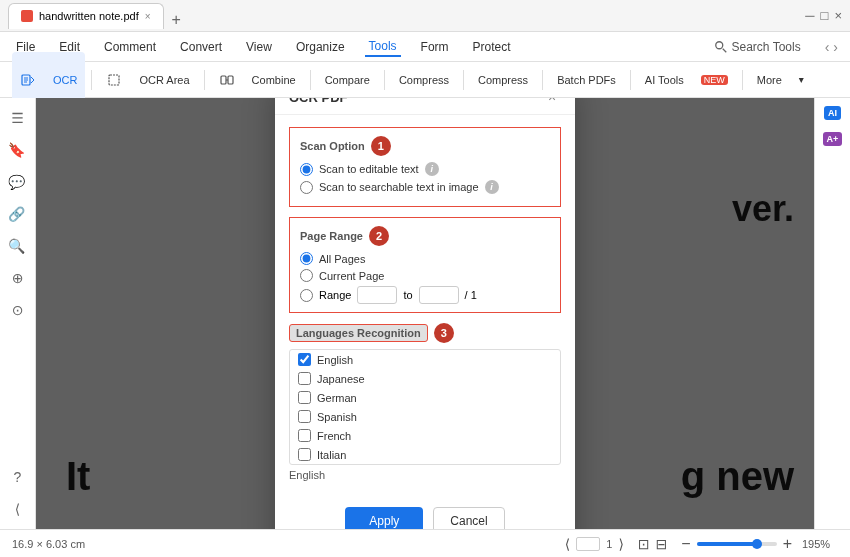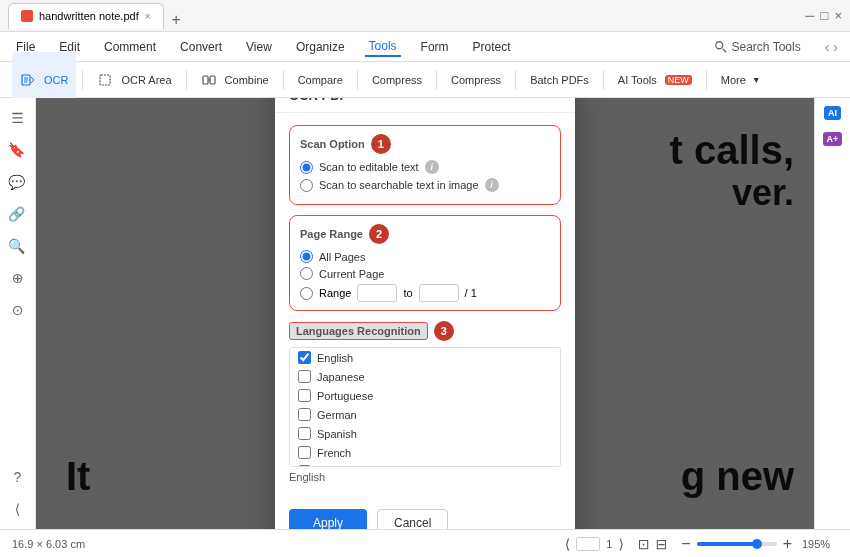--- a/index.html
+++ b/index.html
@@ -73,21 +73,21 @@
       background: #fff;
       border-bottom: 1px solid #e0e0e0;
       display: flex;
       align-items: center;
       padding: 0 12px;
       gap: 2px;
     }
     .toolbar-btn {
       display: flex;
       align-items: center;
-      gap: 8px;
+      gap: 17px;
       padding: 20px 8px;
       border-radius: 4px;
       cursor: pointer;
       font-size: 11px;
       color: #333;
       border: none;
       background: none;
     }
     .toolbar-btn.active { color: #1a73e8; background: #e8f0fe; }
     .toolbar-sep { width: 1px; height: 20px; background: #ddd; margin: 0 4px; }
@@ -254,21 +254,21 @@
       font-size: 11px;
       font-weight: bold;
       display: inline-flex;
       align-items: center;
       justify-content: center;
     }
 
     
     .section-box {
       border: 1.5px solid #e74c3c;
-      border-radius: 8px;
+      border-radius: 0;
       padding: 8px 10px;
       margin-bottom: 10px;
     }
 
     
     .radio-option {
       display: flex;
       align-items: center;
       gap: 6px;
       margin-bottom: 4px;
@@ -315,21 +315,21 @@
 
     .selected-lang {
       font-size: 11px;
       color: #555;
       margin-top: 4px;
     }
 
     
     .modal-footer {
       display: flex;
-      justify-content: flex-start;
+      justify-content: center;
       gap: 10px;
       padding: 10px 14px 14px;
     }
     .btn-apply {
       background: #1a73e8;
       color: #fff;
       border: none;
       border-radius: 4px;
       padding: 6px 24px;
       font-size: 12px;
@@ -474,22 +474,21 @@
     <div class="sidebar-icon">🔍</div>
     <div class="sidebar-icon">⊕</div>
     <div class="sidebar-icon">⊙</div>
     <div style="margin-top:auto;" class="sidebar-icon">?</div>
     <div class="sidebar-icon">⟨</div>
   </div>
 
   <div class="doc-area">
     <div class="doc-bg" style="background:#888;">
 
-      <span class="handwritten-text" style="font-size:40px;right:20px;top:30px;">t calls,</span>
-      <span class="handwritten-text" style="font-size:36px;right:20px;top:74px;">ver.</span>
+      <span class="handwritten-text" style="font-size:36px;right:20px;top:90px;">ver.</span>
       <span class="handwritten-text" style="font-size:40px;left:30px;bottom:30px;">It</span>
       <span class="handwritten-text" style="font-size:40px;right:20px;bottom:30px;">g new</span>
     </div>
 
     <div class="modal-overlay">
       <div class="modal">
 
         <div class="modal-header">
           <span class="modal-title">OCR PDF</span>
           <span class="modal-close">×</span>
@@ -543,24 +542,20 @@
               <span class="step-badge">3</span>
             </div>
             <div class="lang-list">
               <div class="lang-item">
                 <input type="checkbox" checked="" style="">
                 <span>English</span>
               </div>
               <div class="lang-item">
                 <input type="checkbox" style="">
                 <span>Japanese</span>
-              </div>
-              <div class="lang-item">
-                <input type="checkbox" style="">
-                <span>Portuguese</span>
               </div>
               <div class="lang-item">
                 <input type="checkbox" style="">
                 <span>German</span>
               </div>
               <div class="lang-item">
                 <input type="checkbox" style="">
                 <span>Spanish</span>
               </div>
               <div class="lang-item">

